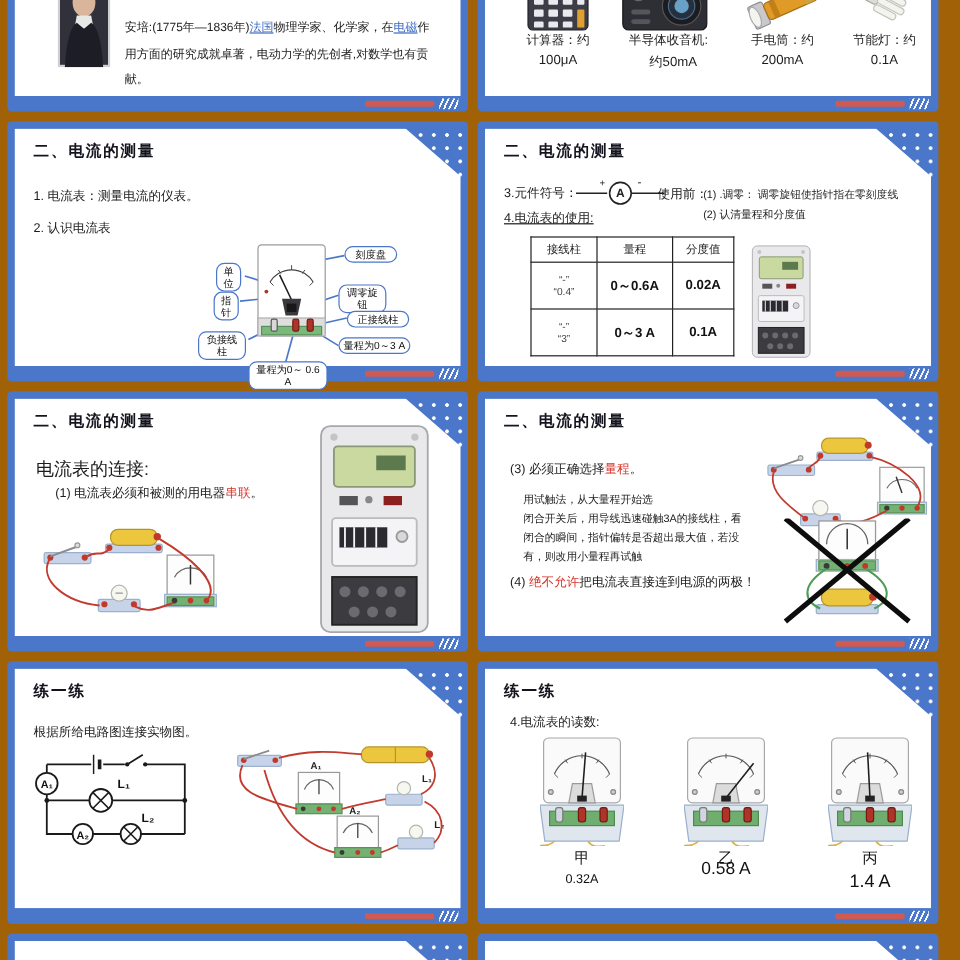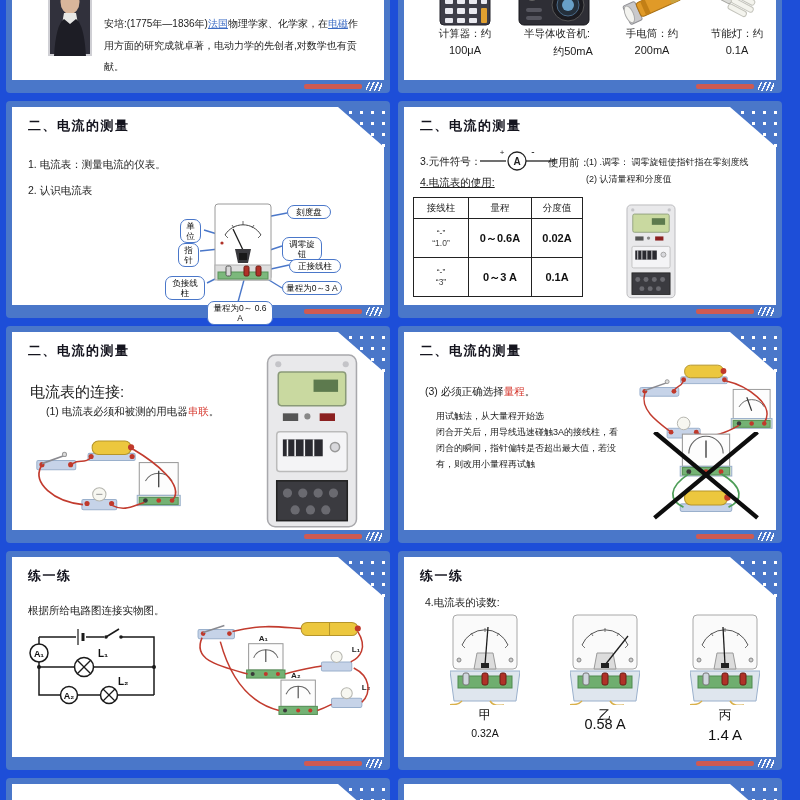--- a/index.html
+++ b/index.html
@@ -1,36 +1,36 @@
 <!DOCTYPE html>
 <html><head>
 <meta charset="utf-8">
 <style>
   html,body{margin:0;padding:0;}
-  .page{position:relative;width:800px;height:800px;background:#1d4ed8;overflow:hidden;
+  .page{position:relative;width:800px;height:800px;background:#a16207;overflow:hidden;
         font-family:"Liberation Sans","DejaVu Sans",sans-serif;color:#1c1c1c;}
   .slide{position:absolute;width:384px;height:217px;background:#4a77c9;border-radius:4px;}
   .slide-inner{position:absolute;left:6px;top:6px;right:6px;bottom:13px;background:#ffffff;
         clip-path:polygon(0 0,326px 0,100% 40px,100% 100%,0 100%);}
   .corner-dots{position:absolute;top:3px;right:3px;width:56px;height:50px;
         clip-path:polygon(8px 0,100% 0,100% 100%);
         background-image:radial-gradient(#ffffff 1.5px,transparent 1.7px);
         background-size:11px 11px;background-position:3px 3px;z-index:4;}
   .bar-accent{position:absolute;bottom:4px;right:28px;width:58px;height:5px;background:#cf5a52;border-radius:2px;}
   .bar-lines{position:absolute;bottom:2px;right:8px;width:16px;height:9px;
         background:repeating-linear-gradient(115deg,transparent 0 2.5px,rgba(255,255,255,.95) 2.5px 4px);}
   .slide-title{position:absolute;left:22px;top:16px;font-size:13px;font-weight:bold;color:#14141e;letter-spacing:1.5px;z-index:2;}
   .t{position:absolute;font-size:10.5px;line-height:1.35;z-index:2;}
   .small{font-size:9px;color:#222;}
   .red{color:#d5342a;}
   .link{color:#3d6cc4;text-decoration:underline;cursor:pointer;}
   .callout{position:absolute;background:#fff;border:1.5px solid #4a77c9;border-radius:7px;
         font-size:8.5px;color:#111;padding:1px 3px;text-align:center;line-height:1.2;z-index:3;}
   .figline{position:absolute;left:0;top:0;z-index:1;}
-  table.spec{position:absolute;left:15px;top:96px;border-collapse:collapse;z-index:2;}
+  table.spec{position:absolute;left:44px;top:96px;border-collapse:collapse;z-index:2;}
   table.spec th,table.spec td{border:1.2px solid #222;text-align:center;}
   table.spec th{font-size:9.5px;font-weight:normal;width:52px;height:18px;}
   table.spec th:nth-child(2){width:60px;}
   table.spec th:nth-child(3){width:48px;}
   table.spec td{height:36px;font-size:8.5px;color:#444;}
   table.spec td.b{font-weight:bold;font-size:11px;color:#111;}
   .caption1{position:absolute;width:110px;text-align:center;font-size:10.5px;}
   .caption2{position:absolute;width:110px;text-align:center;font-size:11px;}
   .rd-label{position:absolute;width:70px;text-align:center;font-size:12.5px;color:#111;}
   .rd-val{position:absolute;width:90px;text-align:center;color:#111;}
@@ -107,21 +107,21 @@
         <rect x="8" y="20" width="12" height="9" rx="3" fill="#dcdcd8" stroke="#a8a8a2"></rect>
         <rect x="19" y="14" width="22" height="5.5" rx="2.7" fill="#f4f4ee" stroke="#c4c4bc"></rect>
         <rect x="19" y="21" width="24" height="5.5" rx="2.7" fill="#f4f4ee" stroke="#c4c4bc"></rect>
         <rect x="19" y="28" width="20" height="5.5" rx="2.7" fill="#f4f4ee" stroke="#c4c4bc"></rect>
       </g>
     </svg>
 
     <div class="caption1" style="left:12px;top:151px;">计算器：约</div>
     <div class="caption2" style="left:12px;top:168px;">100μA</div>
     <div class="caption1" style="left:104px;top:151px;">半导体收音机:</div>
-    <div class="caption2" style="left:120px;top:168px;">约50mA</div>
+    <div class="caption2" style="left:108px;top:168px;">约50mA</div>
     <div class="caption1" style="left:199px;top:151px;">手电筒：约</div>
     <div class="caption2" style="left:199px;top:168px;">200mA</div>
     <div class="caption1" style="left:284px;top:151px;">节能灯：约</div>
     <div class="caption2" style="left:284px;top:168px;">0.1A</div>
   </div>
 
   <div class="slide" style="left:6px;top:101px;">
     <div class="slide-inner"></div>
     <div class="corner-dots"></div>
     <div class="bar-accent"></div>
@@ -198,21 +198,21 @@
     <table class="spec">
       <tbody>
           <tr>
         <th>接线柱</th>
         <th>量程</th>
         <th>分度值</th>
       </tr>
       <tr>
         <td>
               <div>“-”</div>
-              <div>“1.0”</div>
+              <div>“0.4”</div>
             </td>
         <td class="b">0～0.6A</td>
         <td class="b">0.02A</td>
       </tr>
       <tr>
         <td>
               <div>“-”</div>
               <div>“3”</div>
             </td>
         <td class="b">0～3 A</td>
@@ -332,20 +332,23 @@
     <div class="bar-accent"></div>
     <div class="bar-lines"></div>
     <div class="slide-title">二、电流的测量</div>
     <div class="t" style="left:27px;top:58px;">
       <span>(3) 必须正确选择</span><span class="red">量程</span><span>。</span>
     </div>
     <div class="t small" style="left:38px;top:84px;">用试触法，从大量程开始选</div>
     <div class="t small" style="left:38px;top:100px;width:200px;">闭合开关后，用导线迅速碰触3A的接线柱，看</div>
     <div class="t small" style="left:38px;top:116px;width:200px;">闭合的瞬间，指针偏转是否超出最大值，若没</div>
     <div class="t small" style="left:38px;top:132px;">有，则改用小量程再试触</div>
+    <div class="t" style="left:27px;top:152px;">
+      <span>(4) </span><span class="red">绝不允许</span><span>把电流表直接连到电源的两极！</span>
+    </div>
 
     <svg style="left:240px;top:34px;" width="136" height="88" viewBox="0 0 140 90">
       <rect x="44" y="17" width="48" height="7" rx="1.5" fill="#c6d3e8" stroke="#9ab0cc"></rect>
       <rect x="48" y="5" width="40" height="13" rx="6" fill="#ecc73e" stroke="#b5952a"></rect>
       <circle cx="88" cy="11" r="3" fill="#c0392b"></circle>
       <circle cx="47" cy="20" r="2.5" fill="#c0392b"></circle>
         <circle cx="89" cy="20" r="2.5" fill="#c0392b"></circle>
       <rect x="2" y="28" width="40" height="9" rx="1.5" fill="#c6d3e8" stroke="#9ab0cc"></rect>
       <circle cx="7" cy="32" r="2.5" fill="#c0392b"></circle>
         <circle cx="37" cy="32" r="2.5" fill="#c0392b"></circle>

